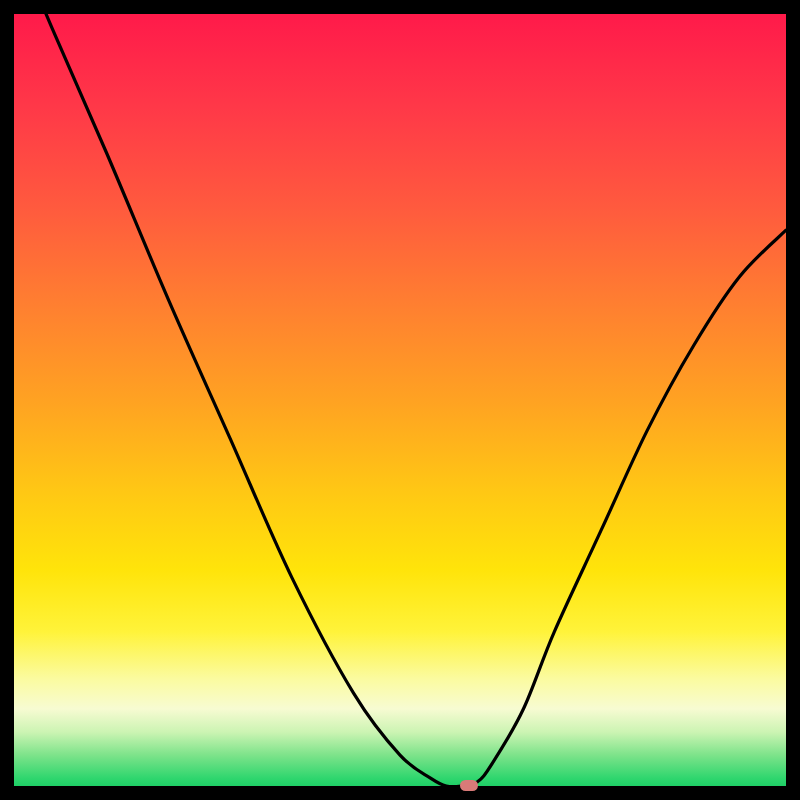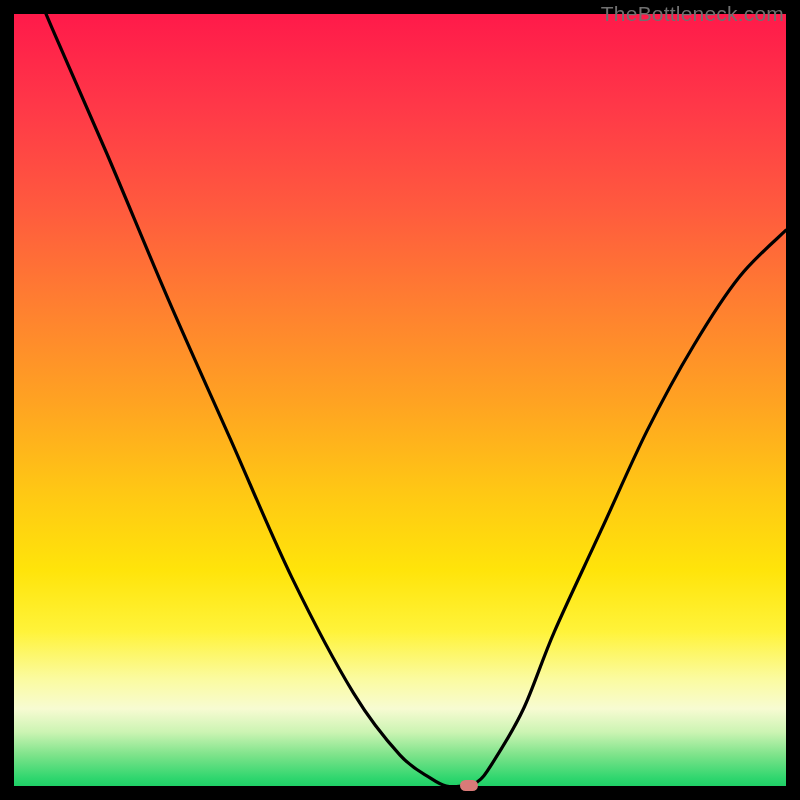--- a/index.html
+++ b/index.html
@@ -68,14 +68,13 @@
 </head>
 <body>
 
 <div class="frame">
   <div class="plot-area">
     <svg class="curve-layer" viewBox="0 0 772 772" preserveAspectRatio="none">
       <path id="curve-path" fill="none" stroke="#000" stroke-width="3.2" stroke-linecap="round" stroke-linejoin="round" d="M 0.0 -77.2 C 6.4 -61.8, 23.2 -20.6, 38.6 15.4 C 54.0 51.5, 73.3 93.9, 92.6 139.0 C 111.9 184.0, 133.8 238.0, 154.4 285.6 C 175.0 333.2, 195.6 378.3, 216.2 424.6 C 236.7 470.9, 257.3 521.1, 277.9 563.6 C 298.5 606.0, 321.7 649.8, 339.7 679.4 C 357.7 709.0, 373.1 727.0, 386.0 741.1 C 398.9 755.3, 409.2 759.1, 416.9 764.3 C 424.6 769.4, 427.2 770.7, 432.3 772.0 C 437.5 773.3, 442.6 772.6, 447.8 772.0 C 452.9 771.4, 458.1 772.0, 463.2 768.1 C 468.3 764.3, 470.9 761.1, 478.6 748.8 C 486.4 736.6, 499.2 716.7, 509.5 694.8 C 519.8 672.9, 527.5 647.2, 540.4 617.6 C 553.3 588.0, 571.3 550.7, 586.7 517.2 C 602.2 483.8, 617.6 447.8, 633.0 416.9 C 648.5 386.0, 663.9 357.7, 679.4 332.0 C 694.8 306.2, 710.2 281.8, 725.7 262.5 C 741.1 243.2, 764.3 223.9, 772.0 216.2"></path>
     </svg>
     <div id="marker" class="marker" style="width: 18px; height: 11px; left: 446.48px; top: 765.5px; background: rgb(217, 122, 120);"></div>
   </div>
-  <div class="watermark">TheBottleneck.com</div>
 </div>
 
 </body></html>

